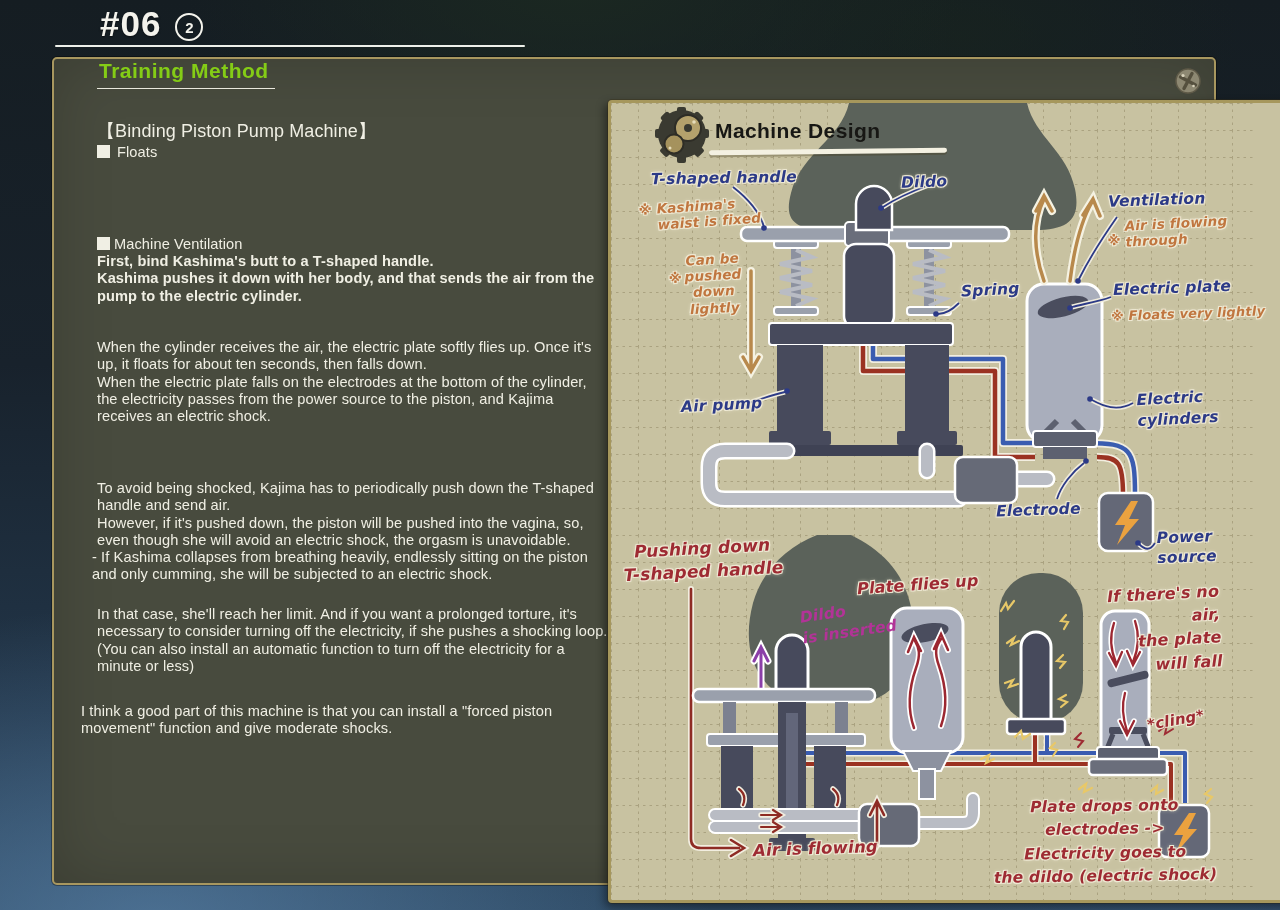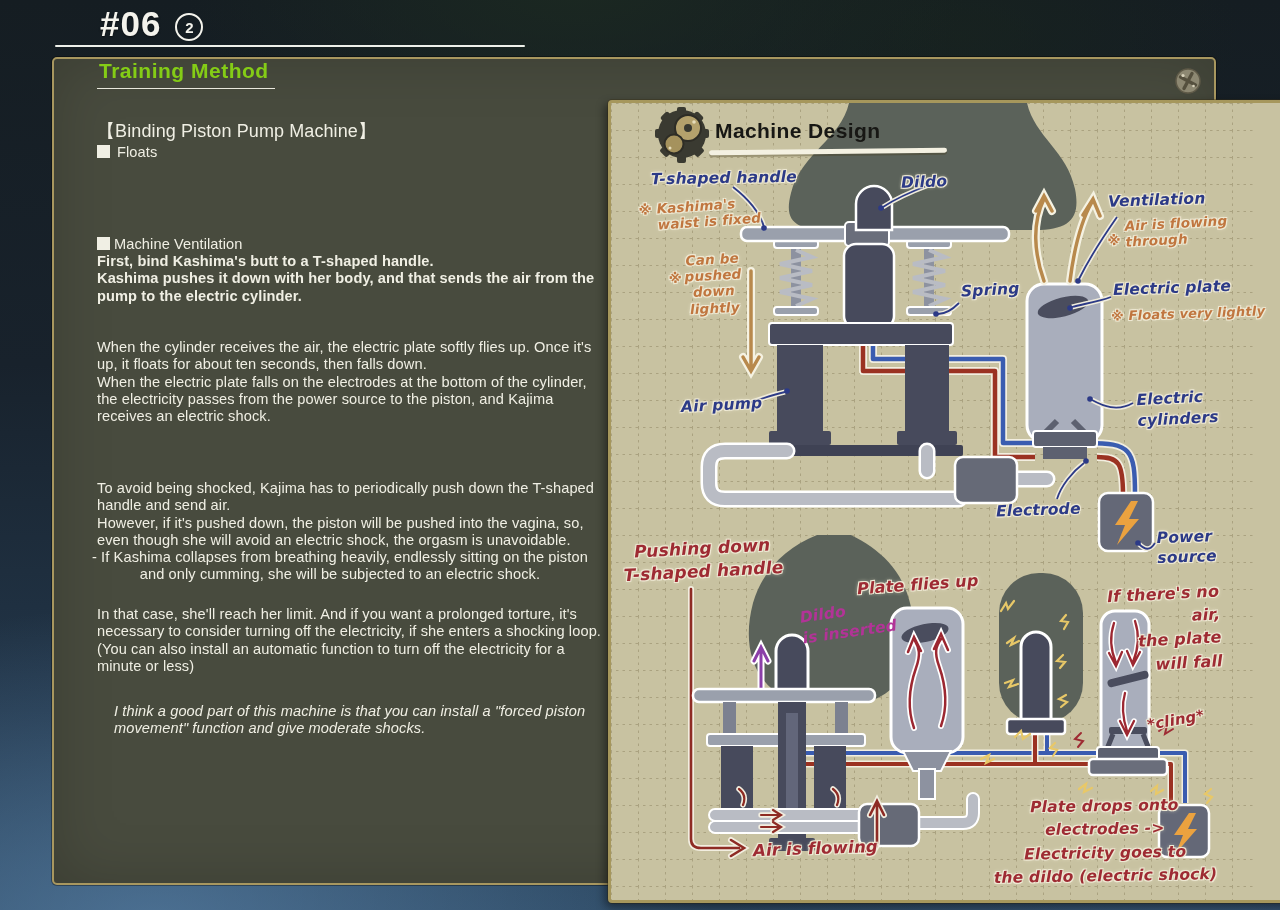--- a/index.html
+++ b/index.html
@@ -107,29 +107,29 @@
 up, it floats for about ten seconds, then falls down.
 When the electric plate falls on the electrodes at the bottom of the cylinder,
 the electricity passes from the power source to the piston, and Kajima
 receives an electric shock.</div>
 
     <div class="txt pre" style="left:43px;top:389px;margin-top:32px;">To avoid being shocked, Kajima has to periodically push down the T-shaped
 handle and send air.
 However, if it's pushed down, the piston will be pushed into the vagina, so,
 even though she will avoid an electric shock, the orgasm is unavoidable.</div>
 
-    <div class="txt pre" style="left:38px;top:490px;text-align:center;">- If Kashima collapses from breathing heavily, endlessly sitting on the piston
+    <div class="txt pre" style="left:38px;top:490px;">- If Kashima collapses from breathing heavily, endlessly sitting on the piston
 and only cumming, she will be subjected to an electric shock.</div>
 
     <div class="txt pre" style="left:43px;top:547px;">In that case, she'll reach her limit. And if you want a prolonged torture, it's
-necessary to consider turning off the electricity, if she enters a shocking loop.
+necessary to consider turning off the electricity, if she pushes a shocking loop.
 (You can also install an automatic function to turn off the electricity for a
 minute or less)</div>
 
-    <div class="txt pre" style="left:60px;top:644px;font-style:italic;">I think a good part of this machine is that you can install a "forced piston
+    <div class="txt pre" style="left:27px;top:644px;">I think a good part of this machine is that you can install a "forced piston
 movement" function and give moderate shocks.</div>
   </div>
 
   <div class="diagram">
 
     <svg class="canvas" width="644" height="797" viewBox="0 0 644 797">
       <defs>
         <pattern id="grid" width="27" height="27" patternUnits="userSpaceOnUse">
           <path d="M27 .5 H0 M.5 0 V27" fill="none" stroke="#a59c7a" stroke-width="1" stroke-dasharray="2.5 4"></path>
         </pattern>

